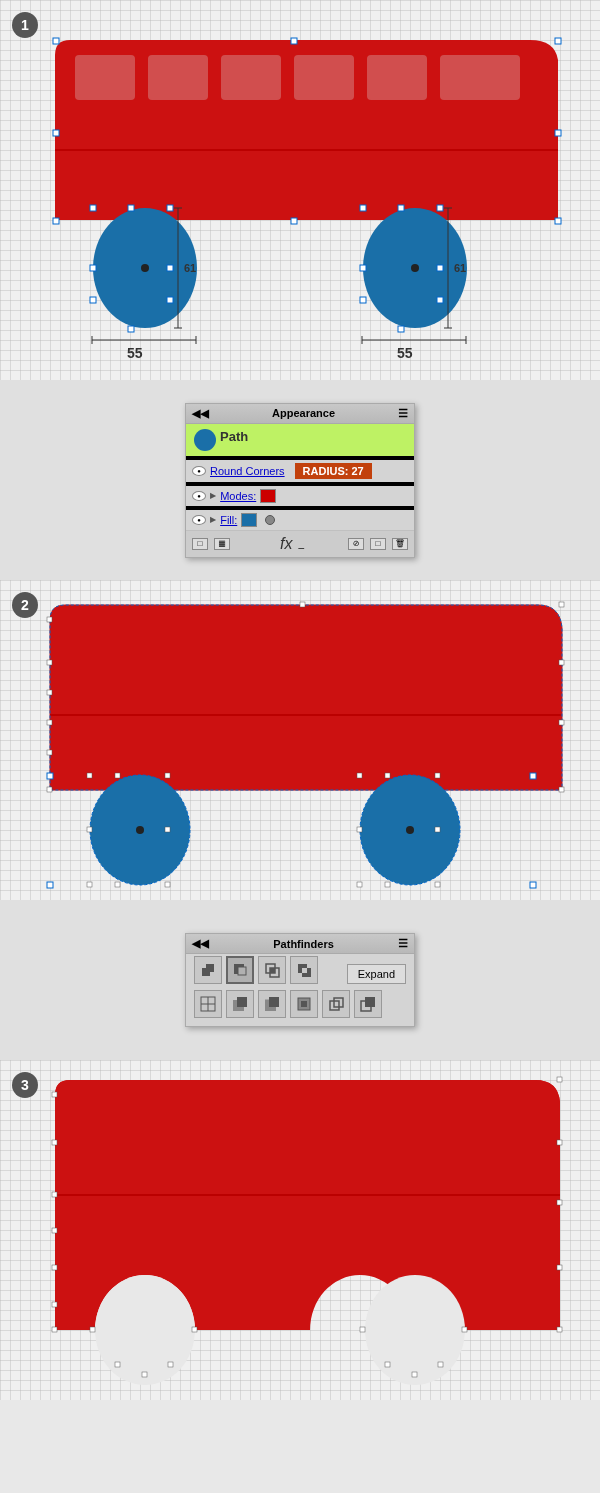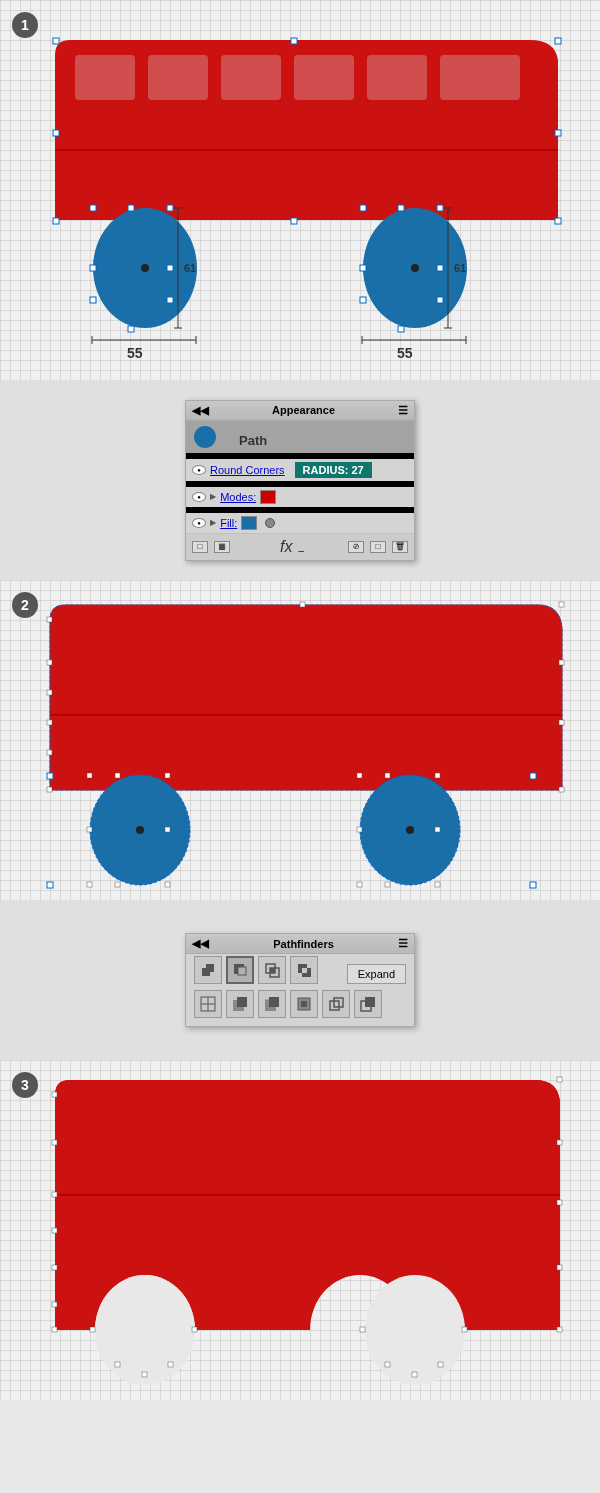--- a/index.html
+++ b/index.html
@@ -73,45 +73,45 @@
       display: flex;
       align-items: center;
       justify-content: space-between;
       border-bottom: 1px solid #aaa;
       font-size: 11px;
       font-weight: bold;
     }
 
     .panel-title-row {
       display: flex;
-      align-items: flex-end;
+      align-items: flex-start;
       padding: 5px 8px;
-      gap: 23px;
-      background: #a3a3a3;
+      gap: 4px;
+      background: #bef264;
     }
 
     .panel-path-icon {
       width: 22px;
       height: 22px;
       background: #1a6fa8;
       border-radius: 50%;
     }
 
     .panel-path-label {
       font-size: 13px;
       font-weight: bold;
       color: #333;
     }
 
     .panel-row {
       display: flex;
       align-items: center;
       padding: 3px 6px;
       gap: 4px;
-      border-top: 6px solid #000000;
+      border-top: 4px solid #000000;
     }
 
     .panel-eye {
       width: 14px;
       height: 10px;
       border: 1px solid #888;
       border-radius: 50%;
       background: white;
       display: flex;
       align-items: center;
@@ -130,21 +130,21 @@
       font-size: 11px;
     }
 
     .panel-row-label-plain {
       font-size: 11px;
       color: #333;
       font-weight: bold;
     }
 
     .radius-badge {
-      background: #0f766e;
+      background: #c2410c;
       color: white;
       padding: 2px 8px;
       font-size: 11px;
       font-weight: bold;
       margin-left: 6px;
     }
 
     .swatch-red {
       width: 16px;
       height: 14px;

